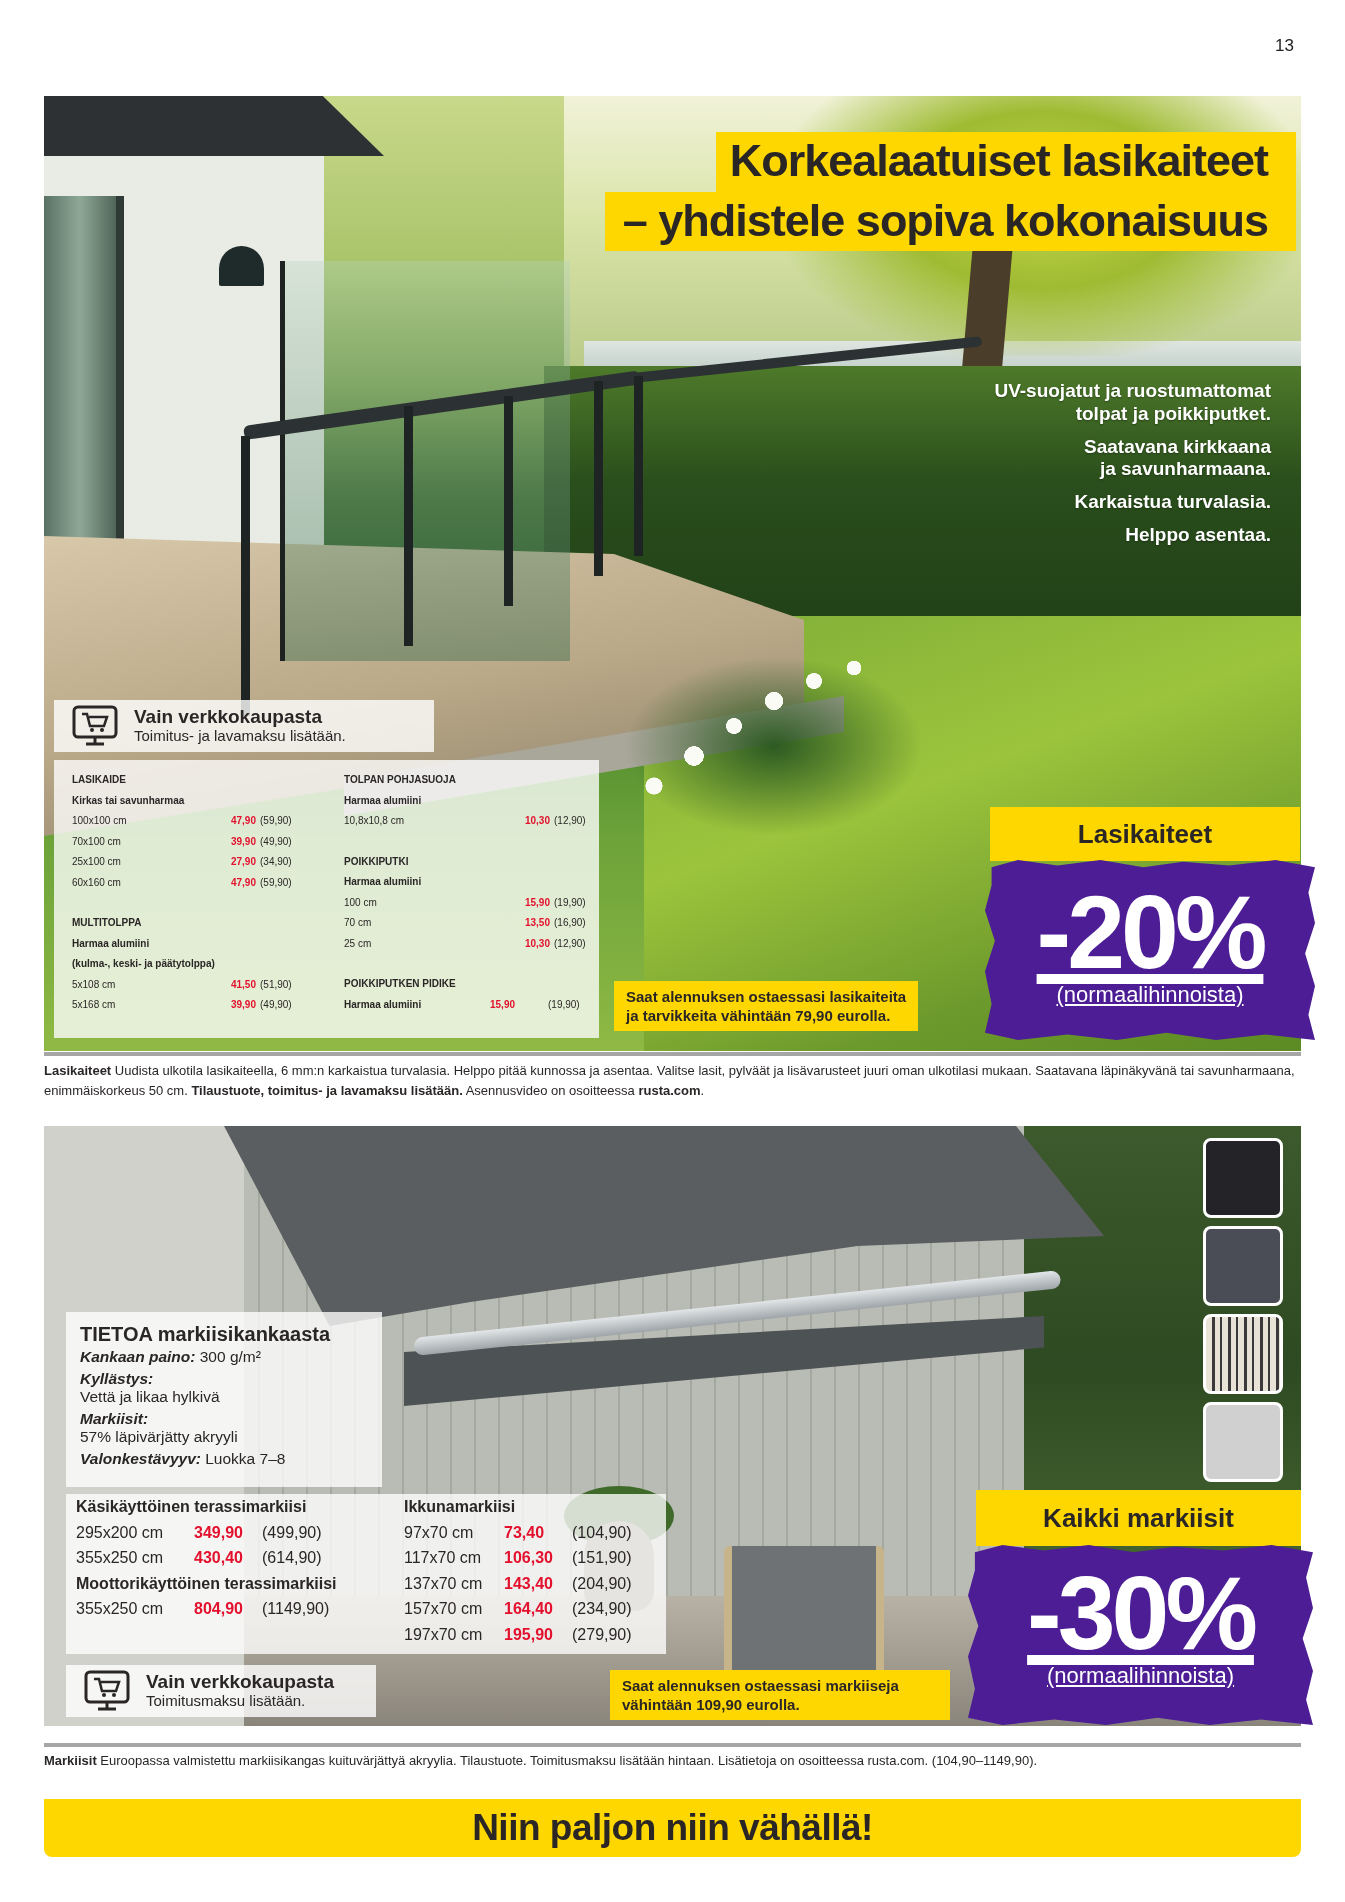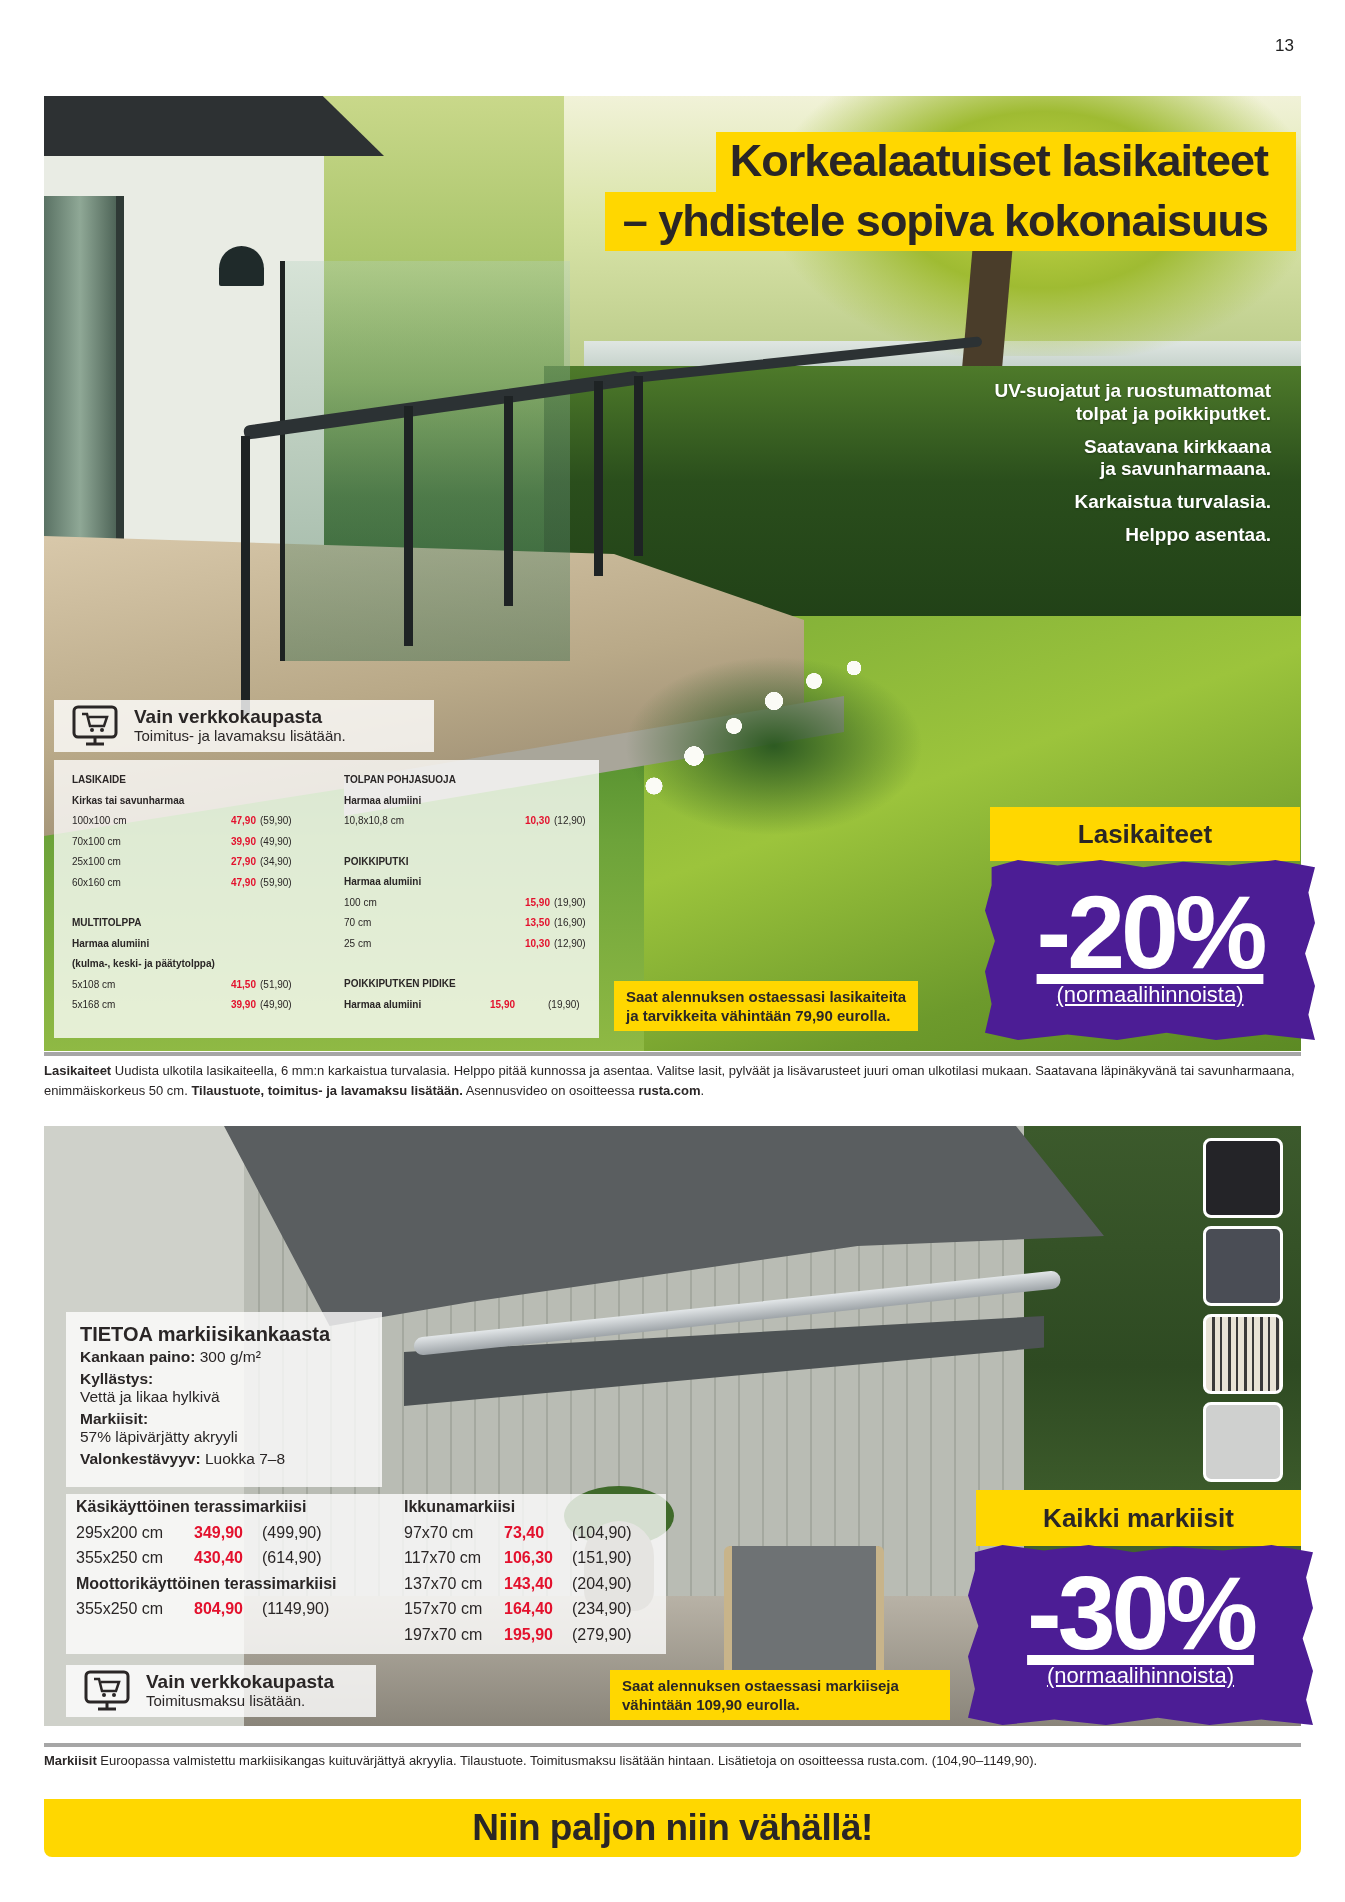--- a/index.html
+++ b/index.html
@@ -116,21 +116,21 @@
     border: 8px solid #c8b48a; border-top: none; border-radius: 6px; }
   .hero2 .pot { position: absolute; left: 540px; top: 395px; width: 70px; height: 90px; background: #8b8578; border-radius: 35px 35px 20px 20px; }
   .hero2 .plant { position: absolute; left: 520px; top: 360px; width: 110px; height: 60px; border-radius: 50%; background: #3f6a2a; }
 
   .swatches { position: absolute; left: 1203px; top: 1138px; width: 82px; }
   .swatch { width: 80px; height: 80px; border: 3px solid #ffffff; border-radius: 8px; margin-bottom: 8px; }
 
   .info-box { position: absolute; left: 66px; top: 1312px; width: 316px; height: 175px; background: rgba(255,255,255,0.78);
     padding: 10px 14px; font-size: 15.5px; line-height: 18.5px; }
   .info-title { font-weight: bold; font-size: 20px; line-height: 24px; margin-bottom: 2px; }
-  .info-box .k { font-weight: bold; }
+  .info-box .k { font-weight: bold; font-style: italic; }
   .info-box p { margin-bottom: 3px; }
 
   .price-panel2 { position: absolute; left: 66px; top: 1494px; width: 600px; height: 160px; background: rgba(255,255,255,0.78);
     font-size: 16px; line-height: 25.5px; }
   .p2col { position: absolute; top: 0; }
   .p2col.c1 { left: 10px; width: 300px; }
   .p2col.c2 { left: 324px; width: 270px; margin-left: 14px; }
   .p2col .prow .size { width: 118px; }
   .p2col .prow .now { width: 60px; text-align: left; margin-right: 8px; }
   .p2col.c2 .prow .size { width: 100px; }

